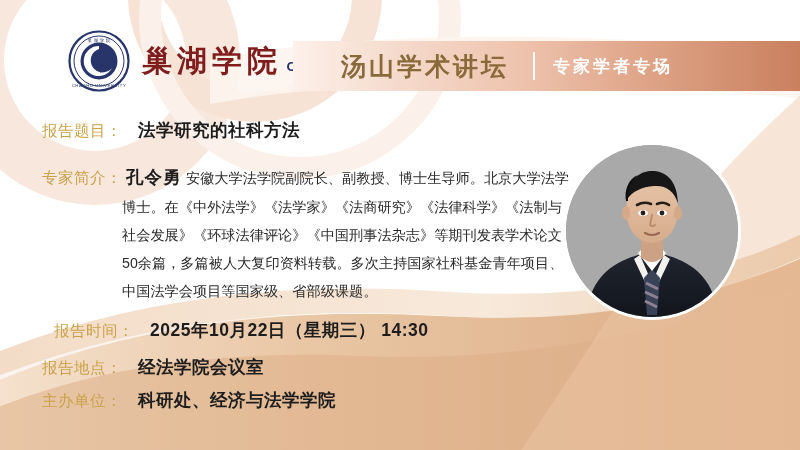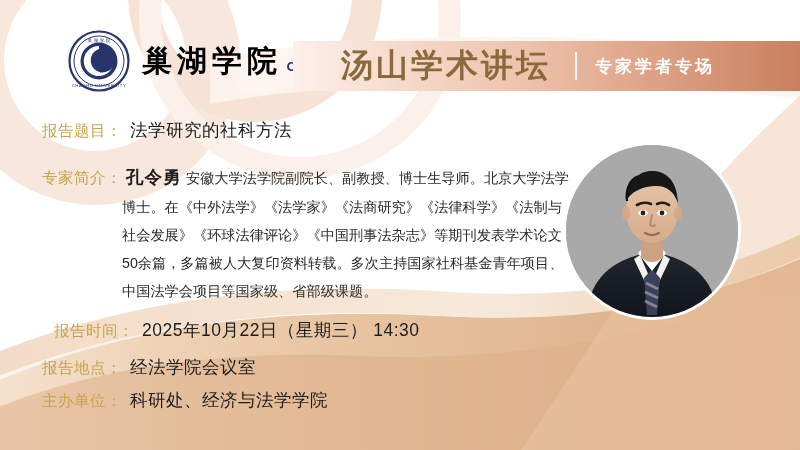--- a/index.html
+++ b/index.html
@@ -43,21 +43,21 @@
         #eec3ad 45%,
         #dda184 72%,
         #c9805f 100%);
     display: flex;
     align-items: center;
   }
   .banner-title {
     margin-left: 48px;
     font-family: "DejaVu Serif", "Liberation Serif", serif;
     font-weight: bold;
-    font-size: 32px;
+    font-size: 25px;
     letter-spacing: 3px;
     color: #8a6a3a;
   }
   .banner-divider {
     width: 2px;
     height: 28px;
     background: #ffffff;
     margin: 0 18px 0 24px;
     opacity: .95;
   }
@@ -76,21 +76,21 @@
     display: flex;
     align-items: center;
   }
   .logo-seal { width: 62px; height: 62px; }
   .logo-text { margin-left: 12px; }
   .logo-cn {
     font-family: Liberation Serif, serif;
     font-size: 30px;
     font-weight: bold;
     letter-spacing: 5px;
-    color: #000000;
+    color: #7f1d1d;
     line-height: 1.05;
   }
   .logo-en {
     font-family: "Liberation Sans", sans-serif;
     font-size: 13.5px;
     font-weight: bold;
     letter-spacing: 1.4px;
     color: #27356b;
     margin-top: 3px;
   }
@@ -105,24 +105,24 @@
   }
   .label {
     font-size: 15.5px;
     color: #c9a24a;
     font-weight: normal;
     white-space: nowrap;
     letter-spacing: .5px;
   }
   .value-strong {
     font-size: 17.5px;
-    font-weight: normal;
+    font-weight: bold;
     color: #1d1d1d;
     letter-spacing: .5px;
-    margin-left: 8px;
+    margin-left: 16px;
   }
 
   #row-title { left: 42px; top: 118px; }
   #row-bio   { left: 42px; top: 165px; width: 528px; }
   #row-time  { left: 54px; top: 318px; }
   #row-place { left: 42px; top: 355px; }
   #row-org   { left: 42px; top: 388px; }
 
   .bio-wrap { position: relative; }
   .bio-name {

